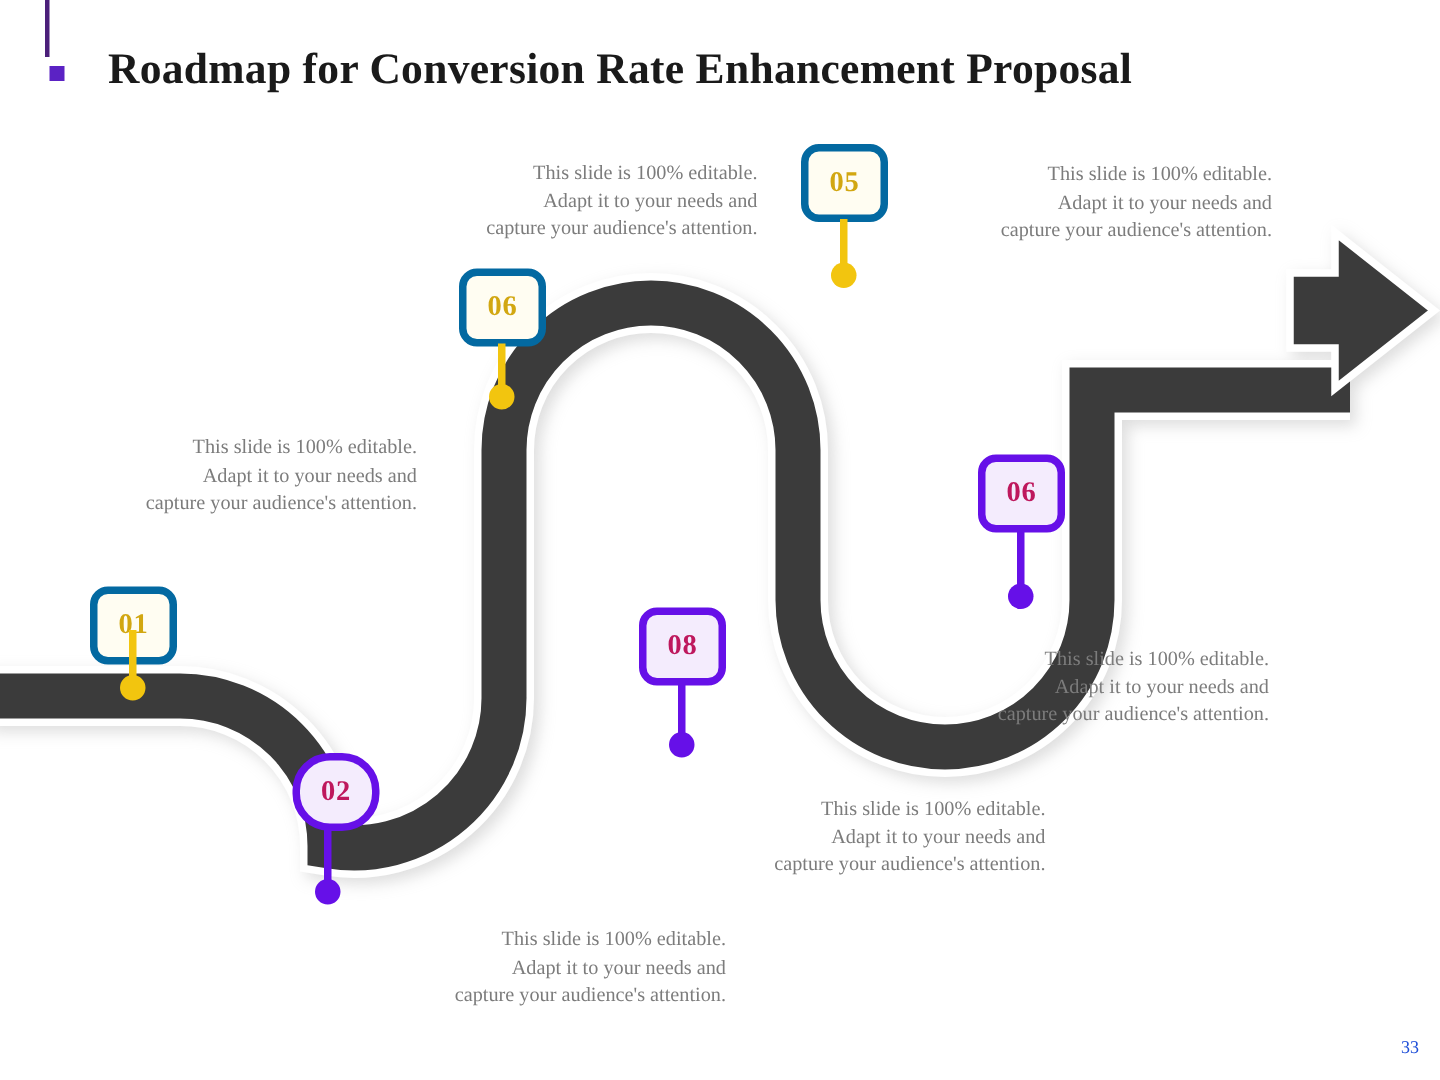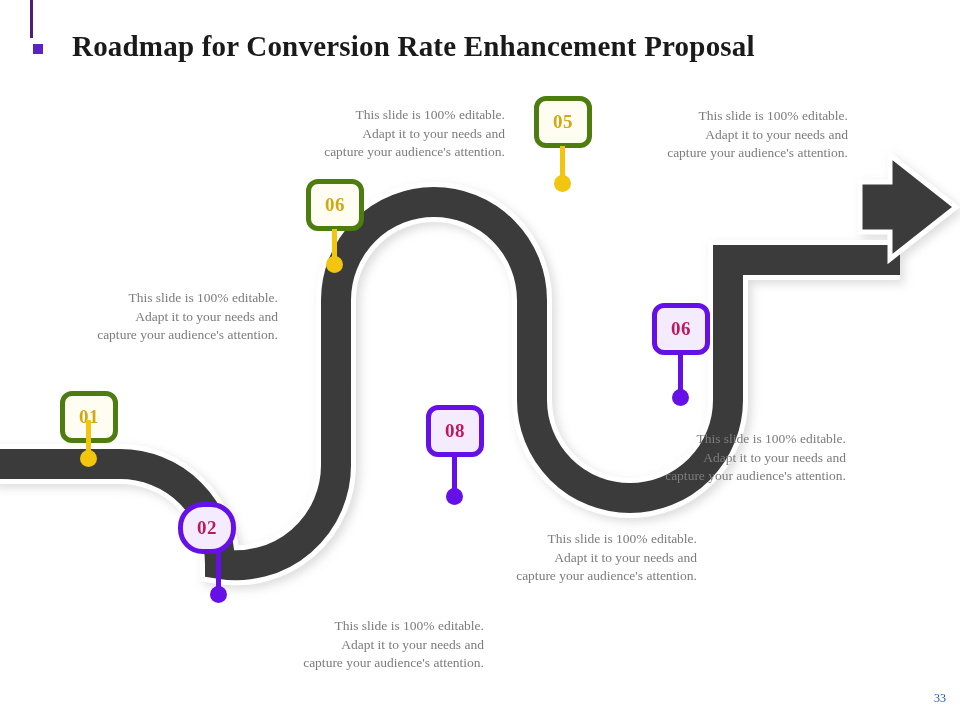--- a/index.html
+++ b/index.html
@@ -66,21 +66,21 @@
     border-radius: 12px;
     display: flex;
     align-items: center;
     justify-content: center;
     font-family: "Liberation Serif", "DejaVu Serif", serif;
     font-size: 19px;
     font-weight: bold;
     letter-spacing: 0.5px;
   }
   .marker-box.gold {
-    border: 5px solid #4d7c0f;
+    border: 5px solid #0369a1;
     background: #fffdf2;
     color: #d2a711;
   }
   .marker-box.violet {
     border: 5px solid #6610e8;
     background: #f4ecfd;
     color: #be185d;
   }
   .marker-stem {
     position: absolute;
@@ -162,21 +162,21 @@
 <div class="marker">
   <div class="marker-box gold" style="left:60px; top:391px;">01</div>
   <div class="marker-stem gold" style="left:86px; top:420px; height:42px;"></div>
   <div class="marker-dot gold" style="left:80px; top:450px;"></div>
 </div>
 <div class="desc" style="left:48px; top:289px; width:230px;">This slide is 100% editable.
 Adapt it to your needs and
 capture your audience's attention.</div>
 
 <div class="marker">
-  <div class="marker-box violet" style="left:178px; top:502px;border-radius:25px;">02</div>
+  <div class="marker-box violet" style="left:195px; top:502px;border-radius:25px;">02</div>
   <div class="marker-stem violet" style="left:216px; top:552px; height:44px;"></div>
   <div class="marker-dot violet" style="left:210px; top:586px;"></div>
 </div>
 <div class="desc" style="left:254px; top:617px; width:230px;">This slide is 100% editable.
 Adapt it to your needs and
 capture your audience's attention.</div>
 
 <div class="marker">
   <div class="marker-box gold" style="left:306px; top:179px;">06</div>
   <div class="marker-stem gold" style="left:332px; top:229px; height:40px;"></div>

